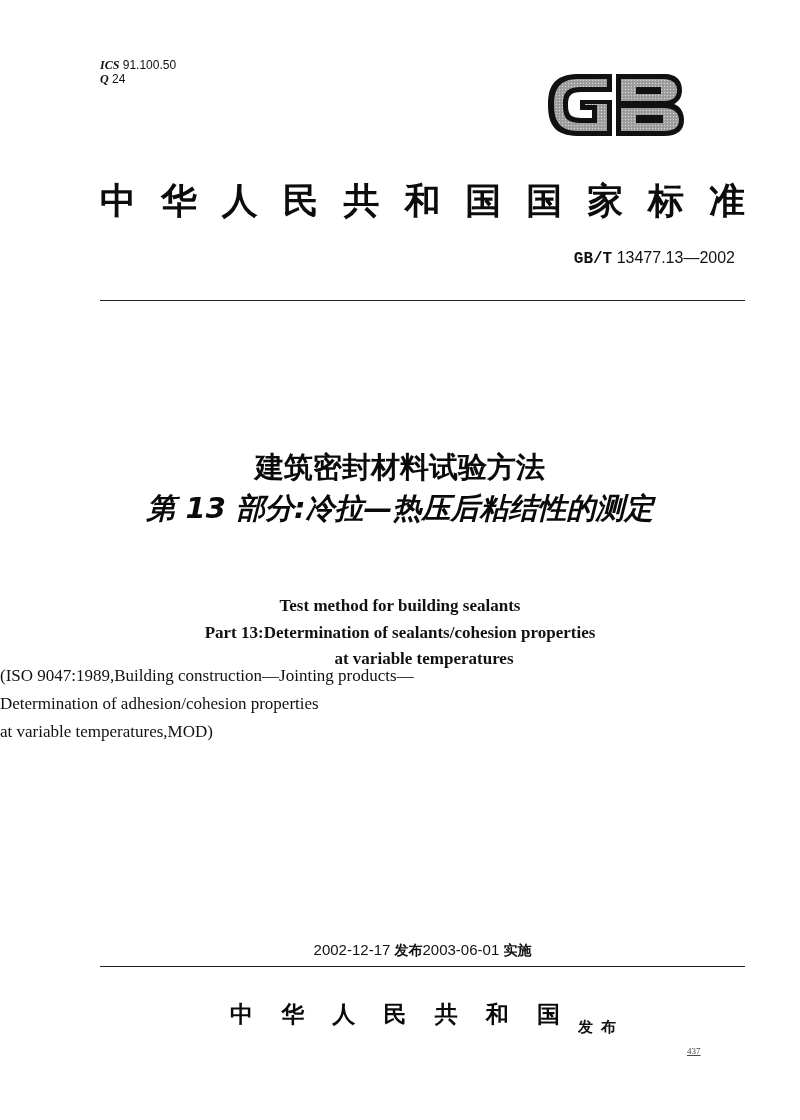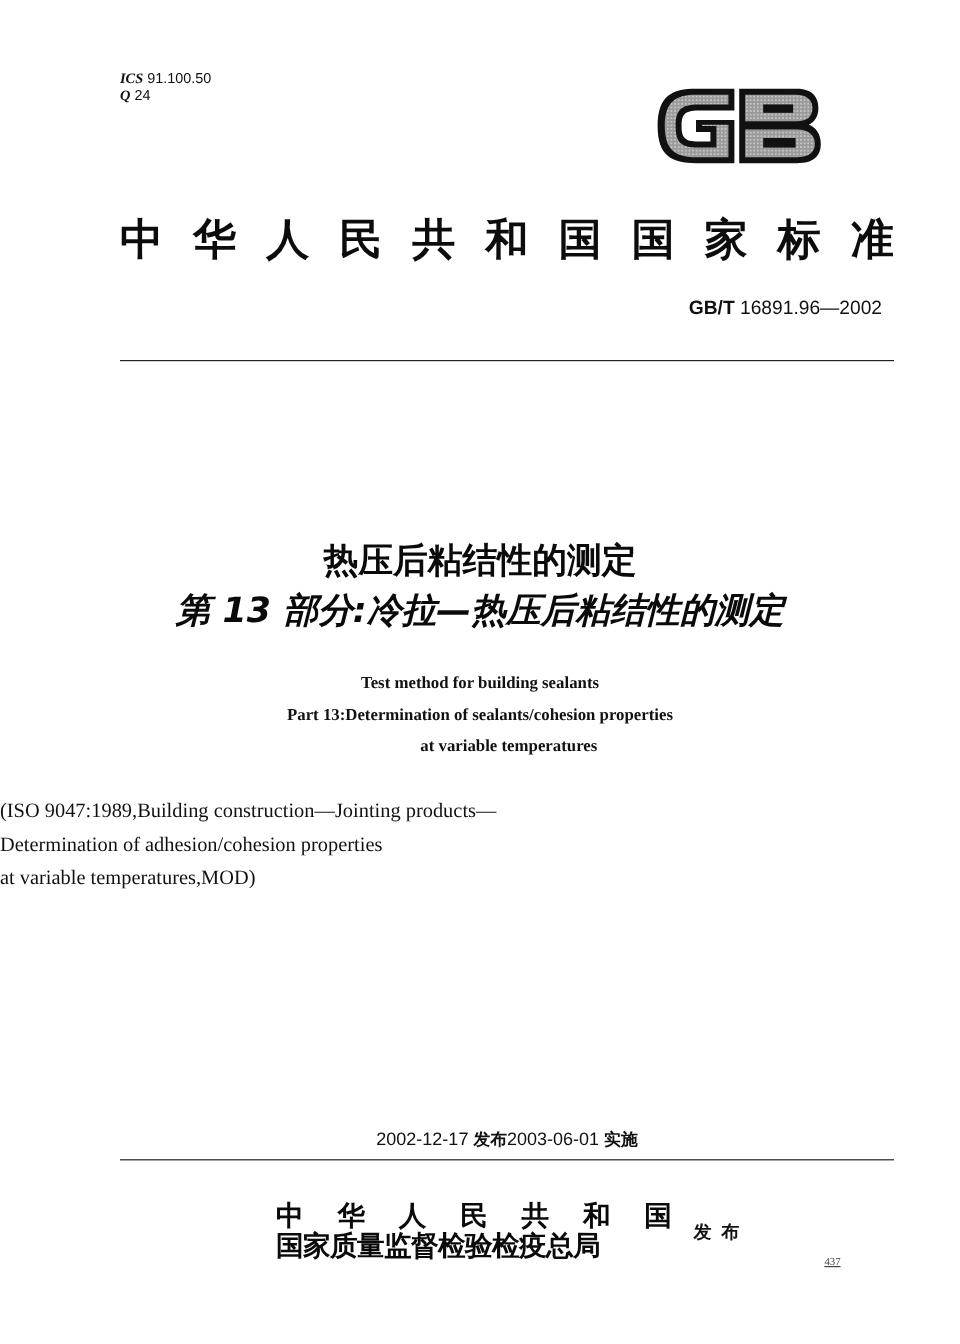--- a/index.html
+++ b/index.html
@@ -44,21 +44,21 @@
     }
     .national-title span { display: inline-block; }
 
     .std-number {
       right: 65px; top: 248px;
       font-size: 16px;
       line-height: 20px;
       font-family: "Liberation Sans", sans-serif;
       white-space: nowrap;
     }
-    .std-number .prefix { font-family: Liberation Sans, sans-serif; font-weight: bold; }
+    .std-number .prefix { font-family: Liberation Mono, monospace; font-weight: bold; }
 
     .rule {
       left: 100px; width: 645px; height: 0;
       border-top: 1.5px solid #222;
     }
 
     .cn-title {
       left: 0; width: 800px;
       text-align: center;
       font-family: "DejaVu Sans", sans-serif;
@@ -66,22 +66,23 @@
       font-size: 29px;
       line-height: 40px;
       color: #0a0a0a;
     }
 
     .en-title {
       left: 0; width: 800px;
       text-align: center;
       font-family: "Liberation Serif", serif;
       font-weight: bold;
-      font-size: 14px;
+      font-size: 17px;
       line-height: 23px;
+      margin-top: 36px;
     }
 
     .iso-ref {
       left: 0; width: 800px;
       text-align: left;
       font-family: "Liberation Serif", serif;
       font-size: 17px;
       line-height: 24px;
     }
 
@@ -172,26 +173,26 @@
   <span>和</span>
   <span>国</span>
   <span>国</span>
   <span>家</span>
   <span>标</span>
   <span>准</span>
 </div>
 
 <div class="abs std-number">
   <span class="prefix">GB/T</span>
-  <span>16891.96—2002</span>
+  <span>13477.13—2002</span>
 </div>
 
 <div class="abs rule" style="top:300px;"></div>
 
-<div class="abs cn-title" style="top:447px;">热压后粘结性的测定</div>
+<div class="abs cn-title" style="top:447px;">建筑密封材料试验方法</div>
 <div class="abs cn-title" style="top:488px;font-style:italic;">第 13 部分:冷拉—热压后粘结性的测定</div>
 
 <div class="abs en-title" style="top:558px;">Test method for building sealants</div>
 <div class="abs en-title" style="top:585px;">Part 13:Determination of sealants/cohesion properties</div>
 <div class="abs en-title" style="top:611px;padding-left:24px;">at variable temperatures</div>
 
 <div class="abs iso-ref" style="top:664px;">(ISO 9047:1989,Building construction—Jointing products—</div>
 <div class="abs iso-ref" style="top:692px;">Determination of adhesion/cohesion properties</div>
 <div class="abs iso-ref" style="top:720px;">at variable temperatures,MOD)</div>
 
@@ -211,17 +212,16 @@
 <div class="abs issuer">
   <div class="issuer-line1">
     <span>中</span>
     <span>华</span>
     <span>人</span>
     <span>民</span>
     <span>共</span>
     <span>和</span>
     <span>国</span>
   </div>
-  <div class="issuer-line2">国家质量监督检验检疫总局</div>
 </div>
 <div class="abs issue-word">发布</div>
 
 <div class="abs page-num">437</div>
 
 </body></html>

